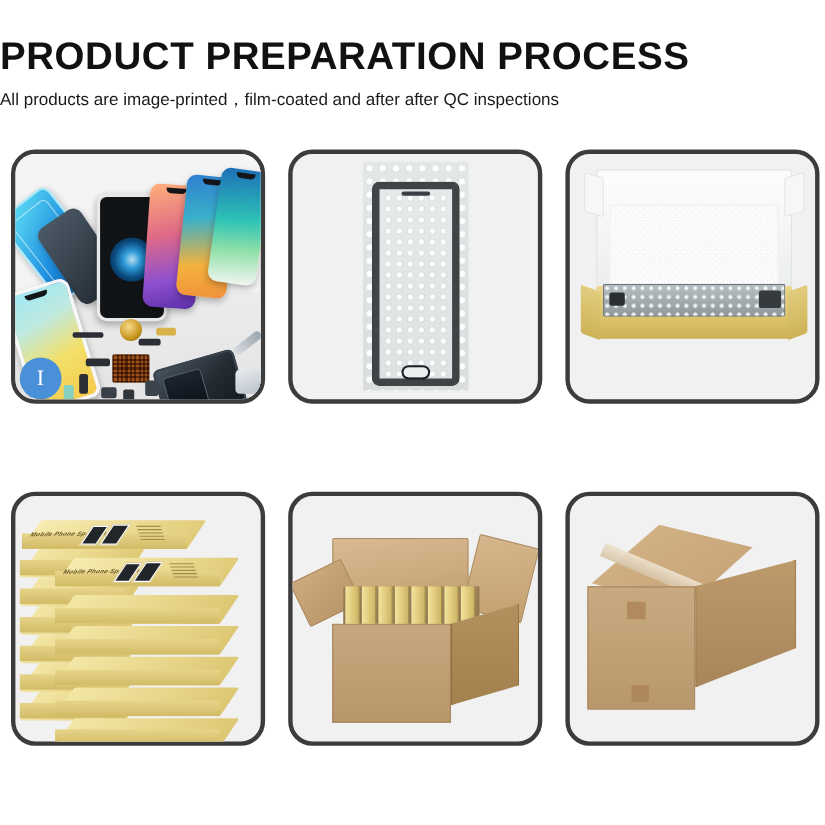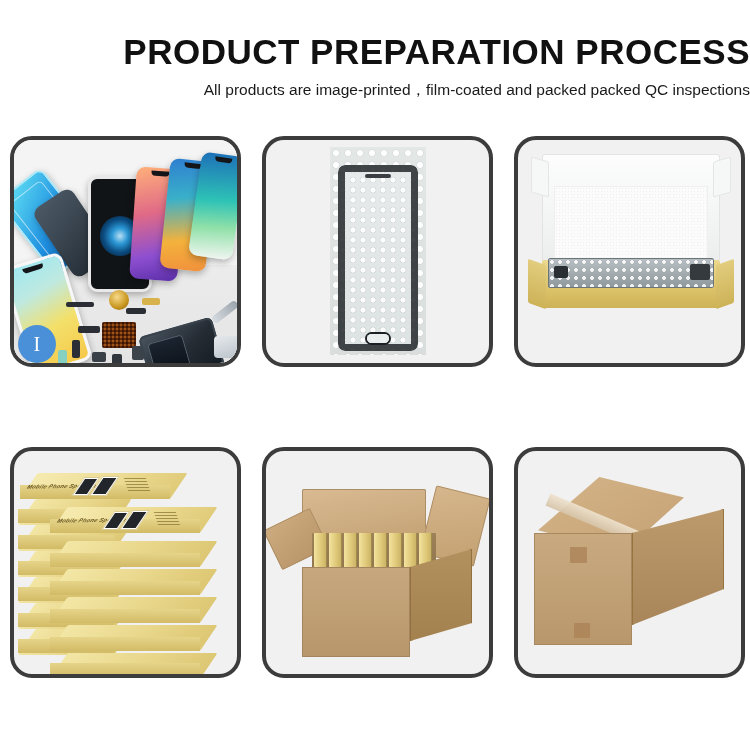--- a/index.html
+++ b/index.html
@@ -5,21 +5,21 @@
   html,body{margin:0;padding:0;}
   body{
     width:750px;height:750px;
     background:#ffffff;
     font-family:"Liberation Sans", sans-serif;
     overflow:hidden;
   }
   .page{position:relative;width:750px;height:750px;}
 
   
-  .header{position:absolute;left:0;top:0;width:750px;text-align:right;}
+  .header{position:absolute;left:0;top:0;width:750px;text-align:left;}
   .title{
     margin:0;padding-top:34px;
     font-size:35px;font-weight:700;letter-spacing:.5px;
     color:#111;font-family:"Liberation Sans", sans-serif;
     line-height:1.05;
   }
   .subtitle{
     margin:0;padding-top:9px;
     font-size:15.5px;font-weight:400;color:#1a1a1a;
     font-family:"Liberation Sans", sans-serif;
@@ -248,21 +248,21 @@
     background:linear-gradient(160deg,rgba(245,245,245,.9),rgba(228,228,228,.55));
     border-radius:4px;z-index:-1;}
 </style>
 </head>
 <body>
 
 <div class="page">
 
   <div class="header">
     <h1 class="title">PRODUCT PREPARATION PROCESS</h1>
-    <p class="subtitle">All products are image-printed，film-coated and packed packed QC inspections</p>
+    <p class="subtitle">All products are image-printed，film-coated and after after QC inspections</p>
   </div>
 
   <div class="grid">
 
     <div class="panel r0 c0">
       <div class="stage">
         <div class="p1bg"></div>
         <div class="ph ph-a"></div>
         <div class="ph ph-b"></div>
         <div class="ph ph-c"></div>

